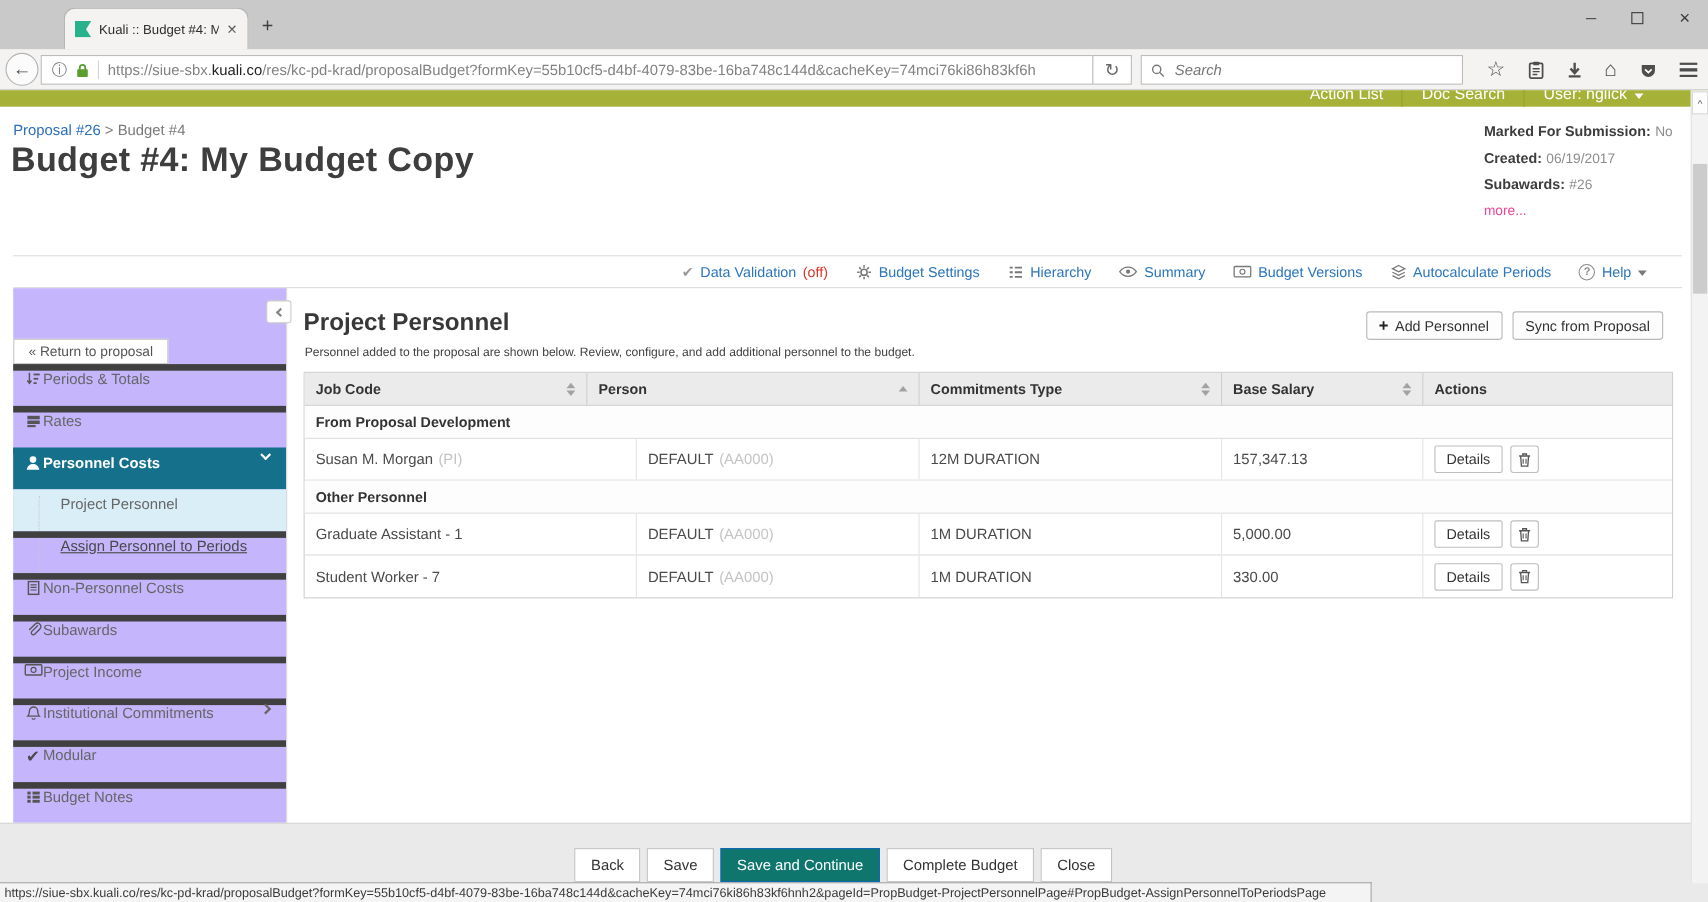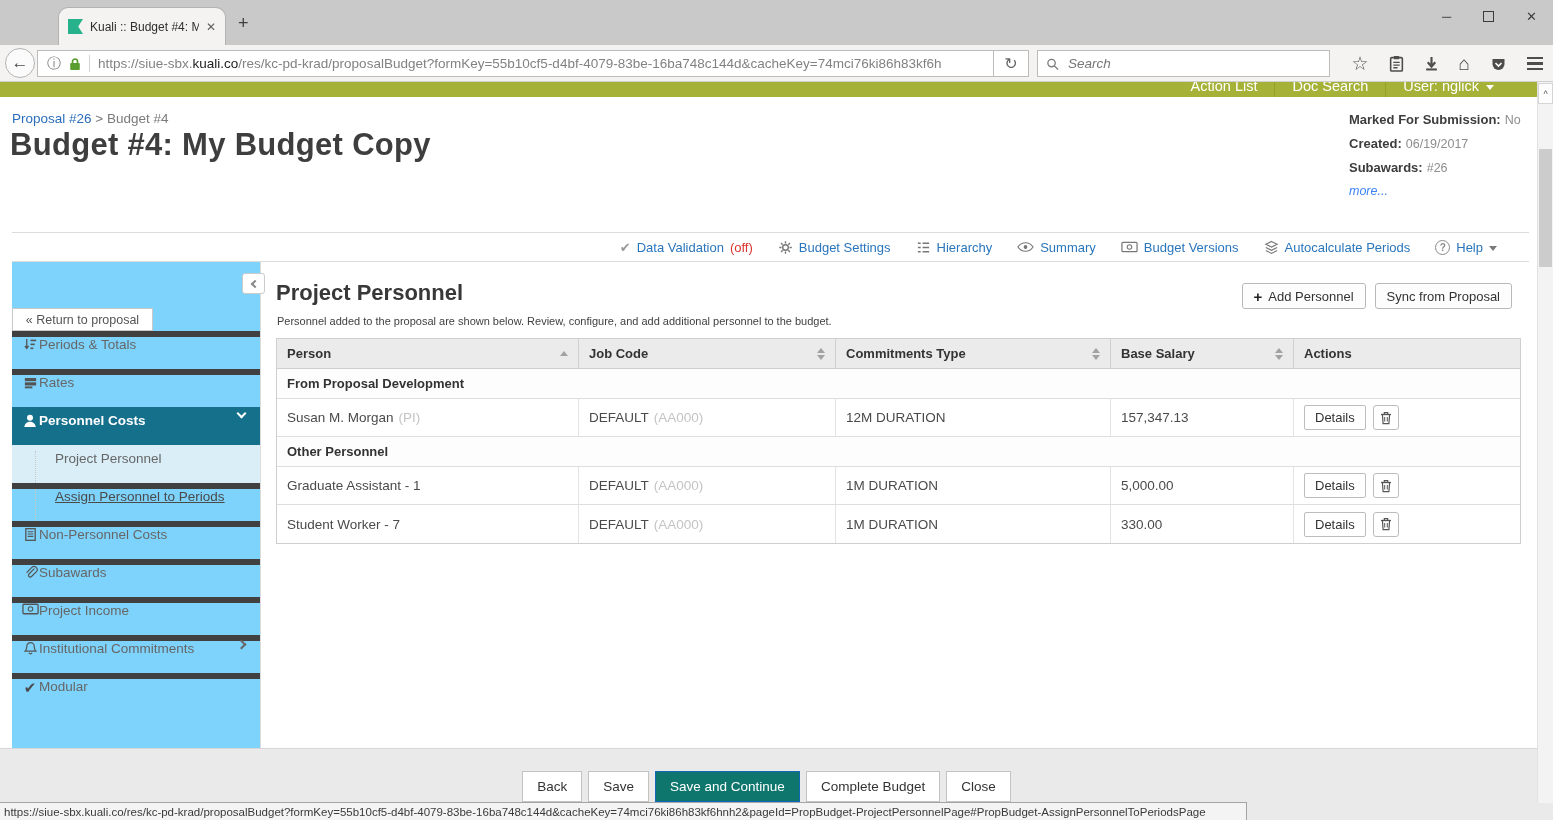--- a/index.html
+++ b/index.html
@@ -61,36 +61,36 @@
 
   
   .breadcrumb{position:absolute;left:12px;top:111px;font-size:13.5px;color:#7a7a7a}
   .bc-link{color:#2a6ebb}
   .page-title{position:absolute;left:10px;top:127px;font-size:31px;font-weight:bold;
               color:#3e3e3e;letter-spacing:.3px}
   .meta{position:absolute;left:1349px;top:108px;width:196px}
   .meta-row{font-size:13px;line-height:23px;color:#3d3d3d}
   .meta-label{font-weight:bold}
   .meta-value{color:#8d8d8d;font-size:12.5px;margin-left:4px}
-  .more-link{color:#3b82f6;font-style:italic;font-size:12.5px;line-height:23px}
+  .more-link{color:#ec4899;font-size:12.5px;line-height:23px}
 
   
   .page-toolbar{position:absolute;left:12px;top:232px;width:1517px;height:30px;
                 border-top:1px solid #dcdcdc;border-bottom:1px solid #dcdcdc;
                 display:flex;align-items:center;justify-content:flex-end;gap:25px;padding-right:32px}
   .pt-item{display:flex;align-items:center;gap:6px;font-size:13px;color:#2a76bc}
   .pt-glyph{color:#999;font-size:13px}
   .off-state{color:#d9342b}
   .help-circle{width:15px;height:15px;border:1.4px solid #8a8a8a;border-radius:50%;color:#8a8a8a;
                font-size:10px;font-weight:bold;display:flex;align-items:center;justify-content:center}
   .caret-g{width:0;height:0;border-left:4px solid transparent;border-right:4px solid transparent;
            border-top:5px solid #7a7a7a;margin-top:2px}
 
   
-  .sidebar{position:absolute;left:12px;top:262px;width:249px;height:486px;background:#7dd3fc;
+  .sidebar{position:absolute;left:12px;top:262px;width:249px;height:486px;background:#c4b5fd;
            border-right:1px solid #dcdcdc}
   .collapse-btn{position:absolute;left:230px;top:11px;width:23px;height:21px;background:#fff;
            border:1px solid #ccc;border-radius:3px;z-index:5;
            display:flex;align-items:center;justify-content:center}
   .chev{display:inline-block;width:7px;height:7px;border-right:2px solid currentColor;
         border-bottom:2px solid currentColor}
   .chev.left{transform:rotate(135deg);margin-left:3px}
   .chev.right{transform:rotate(-45deg)}
   .chev.down{transform:rotate(45deg);margin-top:-3px}
   .collapse-btn .chev{width:6px;height:6px;color:#888}
@@ -392,49 +392,62 @@
       </span>
       <span>Institutional Commitments</span>
       <span class="side-chev chev right"></span>
     </div>
 
     <div class="mi">
       <span class="ic check-glyph">✔</span>
       <span>Modular</span>
     </div>
 
+    <div class="mi">
+      <span class="ic">
+        <svg width="15" height="15" viewBox="0 0 16 16">
+          <rect x="2" y="2.8" width="3.2" height="2.8" fill="#555"></rect>
+            <rect x="7" y="2.8" width="7" height="2.8" fill="#555"></rect>
+          <rect x="2" y="6.8" width="3.2" height="2.8" fill="#555"></rect>
+            <rect x="7" y="6.8" width="7" height="2.8" fill="#555"></rect>
+          <rect x="2" y="10.8" width="3.2" height="2.8" fill="#555"></rect>
+            <rect x="7" y="10.8" width="7" height="2.8" fill="#555"></rect>
+        </svg>
+      </span>
+      <span>Budget Notes</span>
+    </div>
 
   </div>
 </div>
 
 <div class="main">
   <div class="main-heading">Project Personnel</div>
   <div class="main-buttons">
     <div class="btn">
       <span class="plus-glyph">+</span>
       <span>Add Personnel</span>
     </div>
     <div class="btn">
       <span>Sync from Proposal</span>
     </div>
   </div>
   <div class="main-desc">Personnel added to the proposal are shown below. Review, configure, and add additional personnel to the budget.</div>
 
   <div class="table">
     <div class="thead">
-      <div class="th c0">
-        <span>Person</span>
-        <span class="tri-up"></span>
-      </div>
       <div class="th c1">
         <span>Job Code</span>
         <span class="sort-both">
             <span class="tri-up"></span>
             <span class="tri-down"></span>
           </span>
+      </div>
+      <div class="th c0">
+        <span>Person</span>
+        <span class="tri-up"></span>
       </div>
       <div class="th c2">
         <span>Commitments Type</span>
         <span class="sort-both">
             <span class="tri-up"></span>
             <span class="tri-down"></span>
           </span>
       </div>
       <div class="th c3">
         <span>Base Salary</span>

